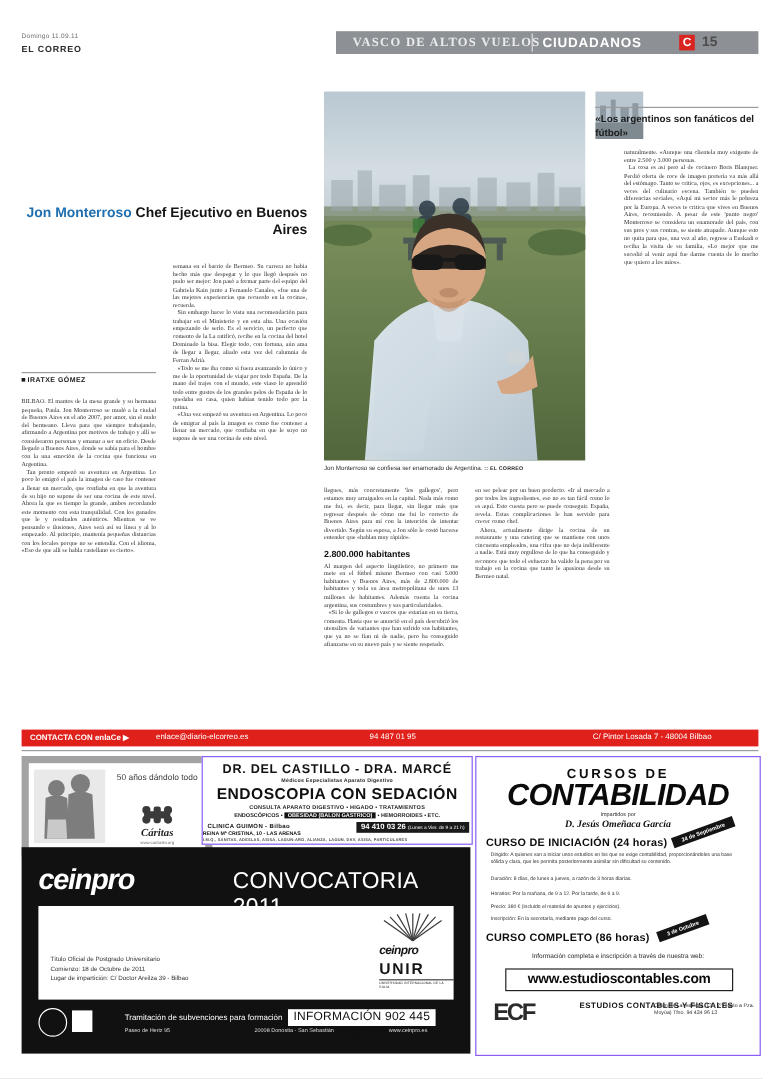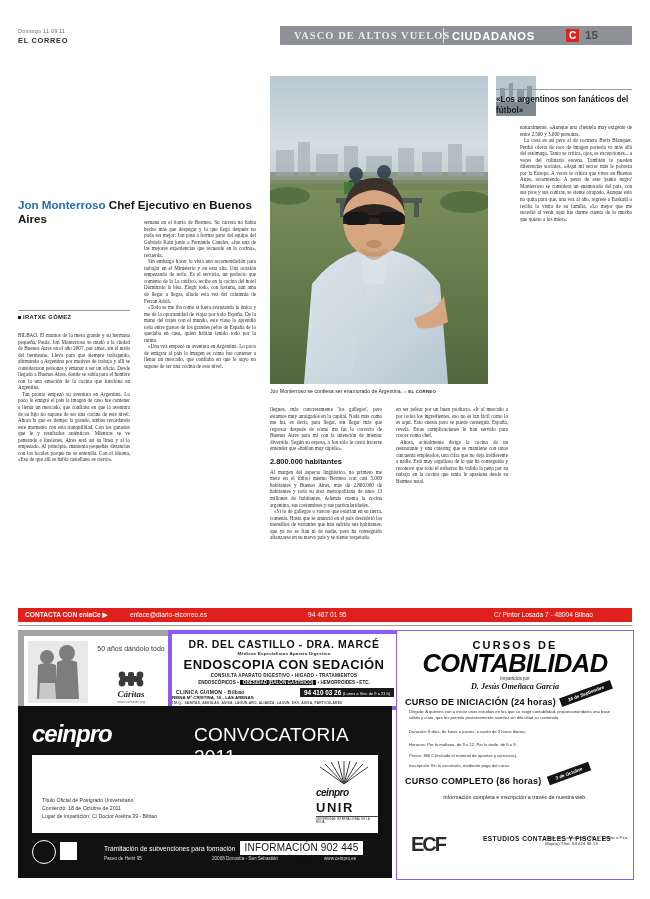--- a/index.html
+++ b/index.html
@@ -26,23 +26,23 @@
     color:#fff;font-family:"Liberation Sans",sans-serif;font-size:10px;font-weight:bold;
     text-align:center;line-height:13px;}
   .hdr-page{position:absolute;left:305px;top:2.5px;font-family:"Liberation Sans",sans-serif;
     font-size:11.5px;font-weight:bold;color:#4c4c4c;}
 
   
   .headline{position:absolute;left:0;top:62px;width:238px;
     font-family:"Liberation Sans",sans-serif;font-weight:bold;font-size:25.5px;
     line-height:26.5px;color:#151515;letter-spacing:-.7px;}
 
-  .byline{position:absolute;left:0;top:184px;width:238px;
+  .byline{position:absolute;left:0;top:157px;width:238px;
     font-family:"Liberation Sans",sans-serif;font-weight:bold;font-size:11.6px;
-    line-height:14px;color:#151515;}
+    line-height:14px;color:#151515;text-align:right;}
   .byline .nm{color:#1f6fb0;}
 
   .standfirst{position:absolute;left:0;top:205px;width:112px;
     font-family:"Liberation Sans",sans-serif;font-size:8.6px;line-height:12.6px;
     color:#2a2a2a;}
 
   .credit{position:absolute;left:0;top:296px;width:112px;
     font-family:"Liberation Sans",sans-serif;font-size:5.8px;font-weight:bold;
     letter-spacing:.4px;color:#1a1a1a;border-top:1px solid #9a9a9a;padding-top:3px;}
   .credit .sq{display:inline-block;width:3px;height:3px;background:#1a1a1a;
@@ -88,21 +88,21 @@
   .car-t{position:absolute;left:70px;top:8px;width:74px;text-align:center;
     font-family:"Liberation Sans",sans-serif;font-size:7px;line-height:9px;color:#3b3b3b;}
   .car-logo{position:absolute;left:92px;top:34px;width:30px;height:18px;}
   .car-nm{position:absolute;left:70px;top:53px;width:74px;text-align:center;
     font-family:"Liberation Serif",serif;font-style:italic;font-weight:bold;
     font-size:9px;color:#1f1f1f;}
   .car-web{position:absolute;left:70px;top:64px;width:74px;text-align:center;
     font-family:"Liberation Sans",sans-serif;font-size:3.6px;color:#6a6a6a;}
 
   
-  .ad-cli{left:150px;top:616px;width:224px;height:72px;border:4px solid #8b5cf6;}
+  .ad-cli{left:150px;top:616px;width:224px;height:72px;border:1px solid #8b5cf6;}
   .cli-1{position:absolute;left:0;top:4px;width:224px;text-align:center;
     font-family:"Liberation Sans",sans-serif;font-weight:bold;font-size:10.5px;
     letter-spacing:.6px;color:#121212;}
   .cli-2{position:absolute;left:0;top:17px;width:224px;text-align:center;
     font-family:"Liberation Sans",sans-serif;font-weight:bold;font-size:4.4px;
     letter-spacing:.2px;color:#2a2a2a;}
   .cli-3{position:absolute;left:0;top:23px;width:224px;text-align:center;
     font-family:"Liberation Sans",sans-serif;font-weight:bold;font-size:13px;
     letter-spacing:.4px;color:#101010;}
   .cli-4{position:absolute;left:0;top:39px;width:224px;text-align:center;
@@ -455,20 +455,21 @@
       <div class="con-li" style="top:78px;">Dirigido: A quienes van a iniciar unos estudios en los que se exige contabilidad, proporcionándoles una base sólida y clara, que les permita posteriormente asimilar sin dificultad su contenido.</div>
       <div class="con-li" style="top:98px;">Duración: 8 días, de lunes a jueves, a razón de 3 horas diarias.</div>
       <div class="con-li" style="top:111px;">Horarios: Por la mañana, de 9 a 12. Por la tarde, de 6 a 9.</div>
       <div class="con-li" style="top:122px;">Precio: 380 € (incluido el material de apuntes y ejercicios).</div>
       <div class="con-li" style="top:132px;">Inscripción: En la secretaría, mediante pago del curso.</div>
 
       <div class="con-h con-hc">CURSO COMPLETO (86 horas)</div>
       <div class="ribbon rib2">3 de Octubre</div>
 
       <div class="con-info">Información completa e inscripción a través de nuestra web:</div>
+      <div class="con-web">www.estudioscontables.com</div>
 
       <div class="con-ecf">ECF</div>
       <div class="con-ecf2">ESTUDIOS CONTABLES Y FISCALES</div>
       <div class="con-ecf3">Colón de Larreategui, 13 - 2º (Junto a Pza. Moyúa) Tfno. 94 424 96 13</div>
     </div>
 
   </div>
 </div>
 
 </body></html>

